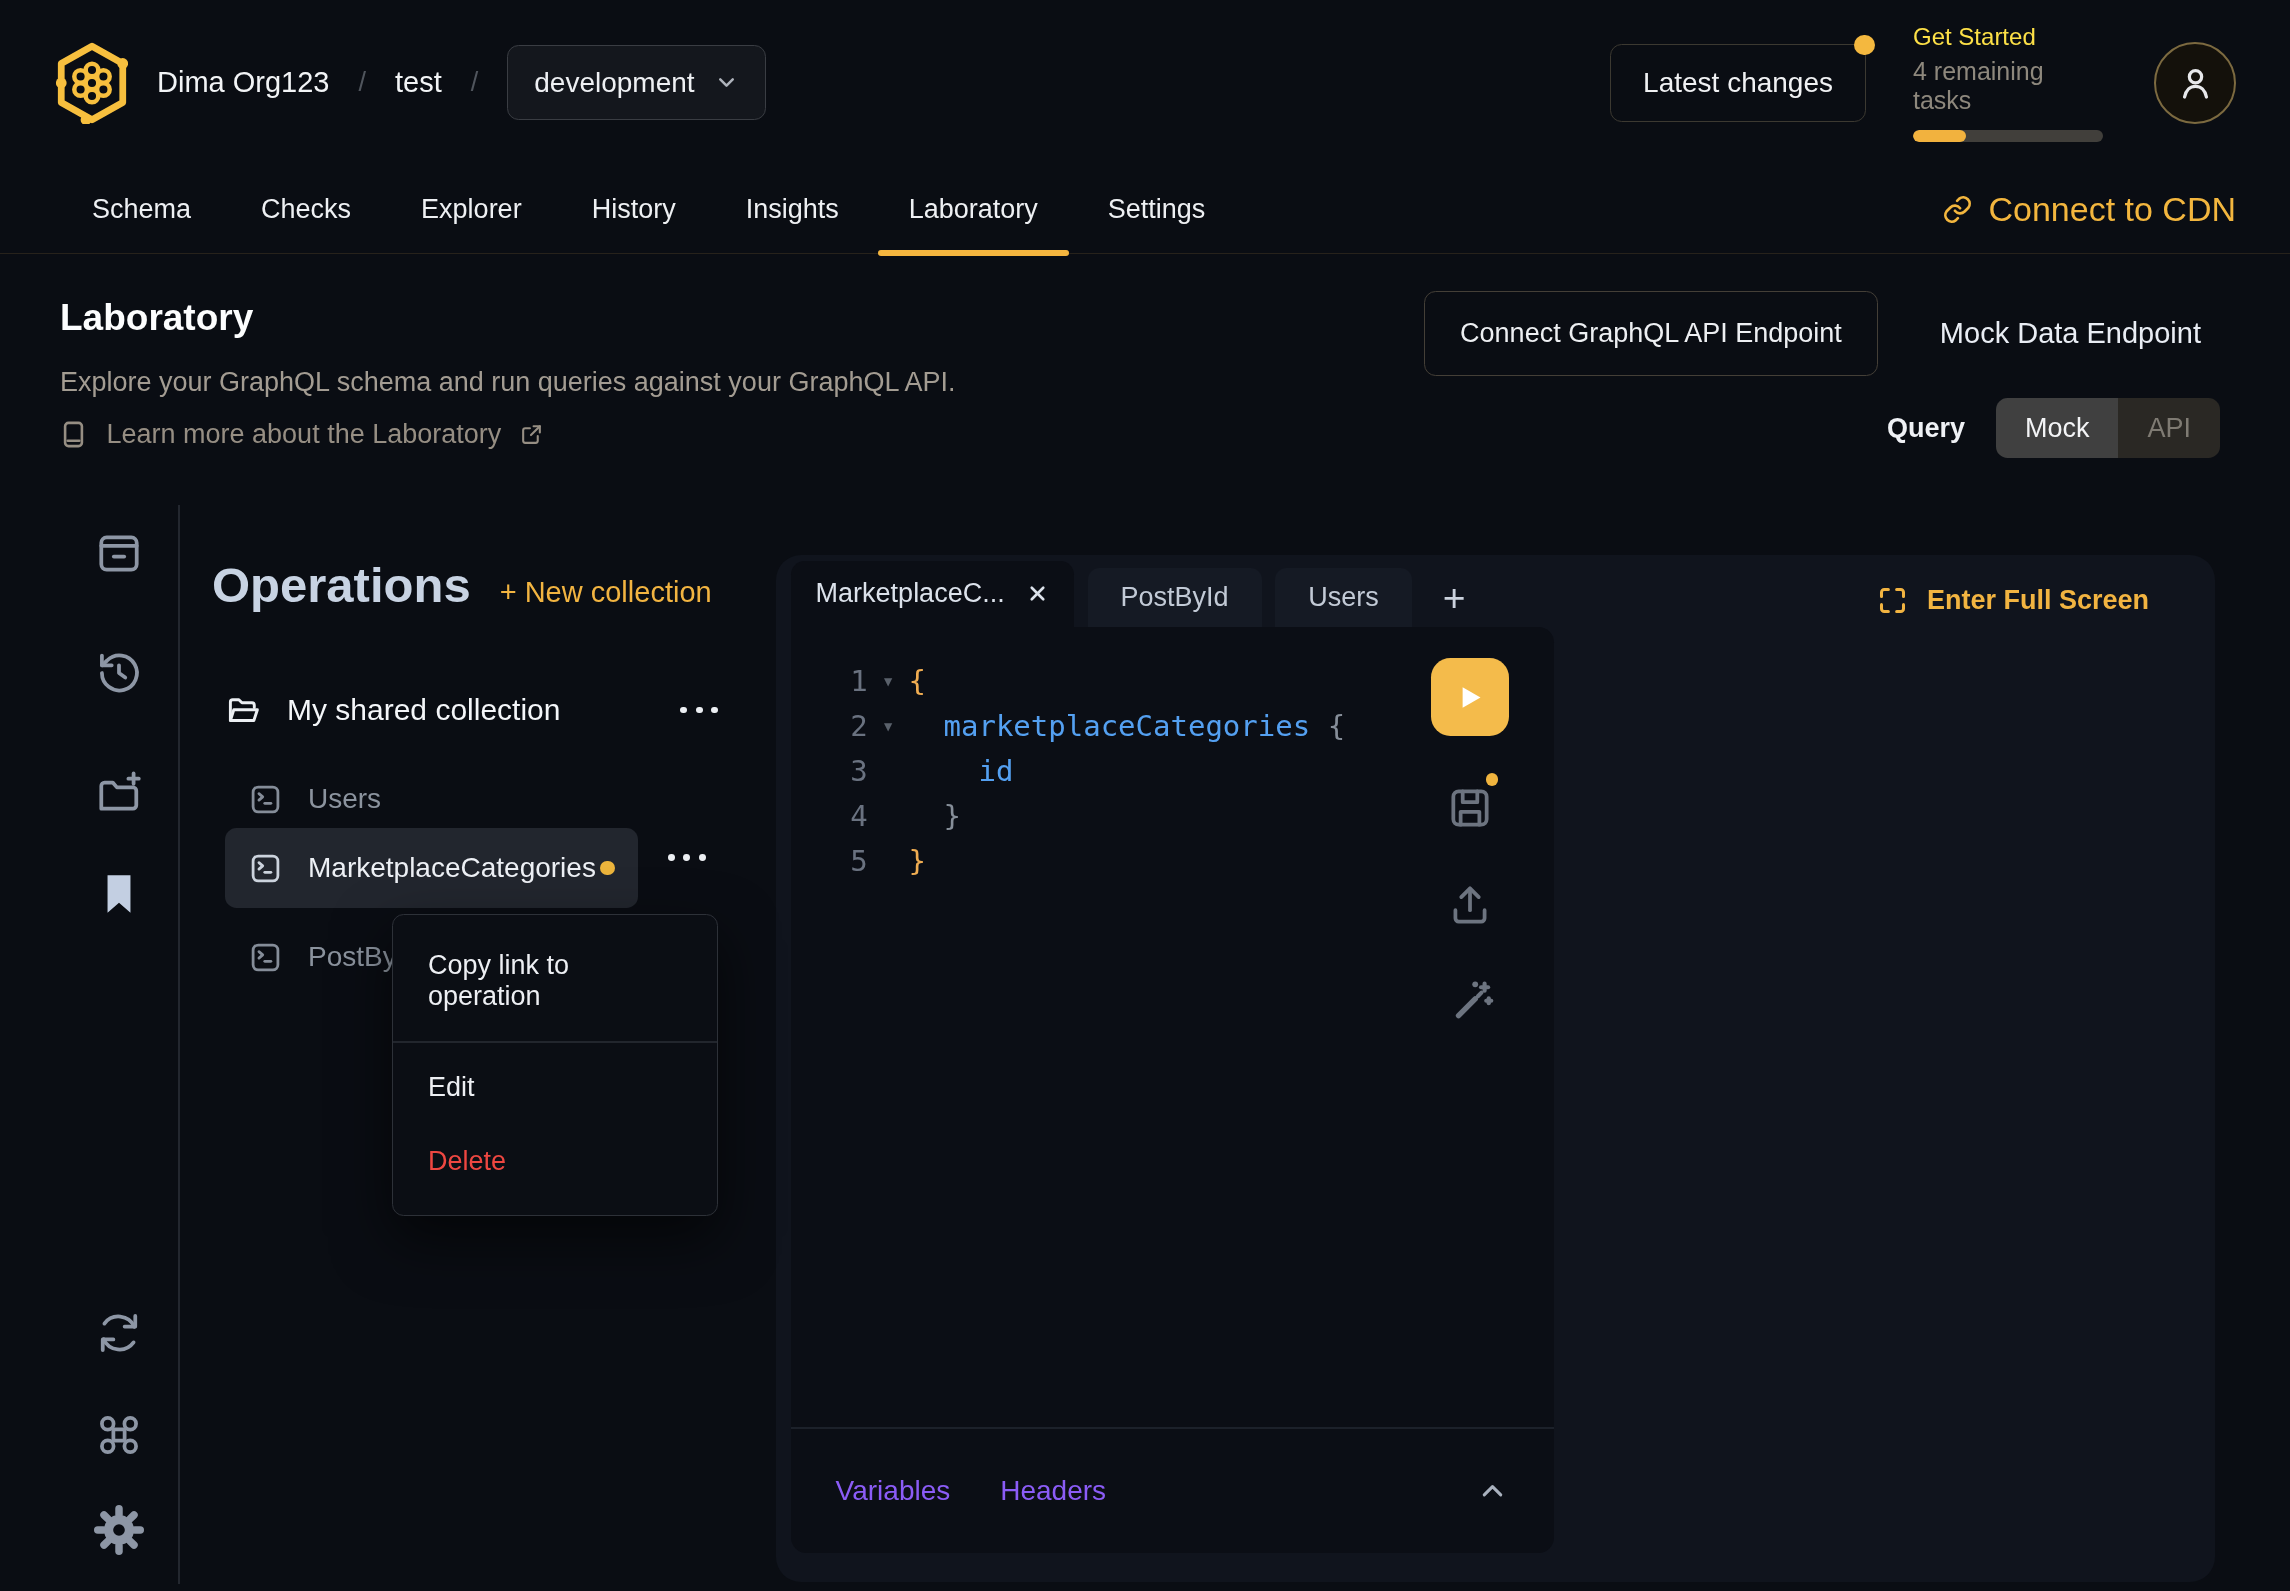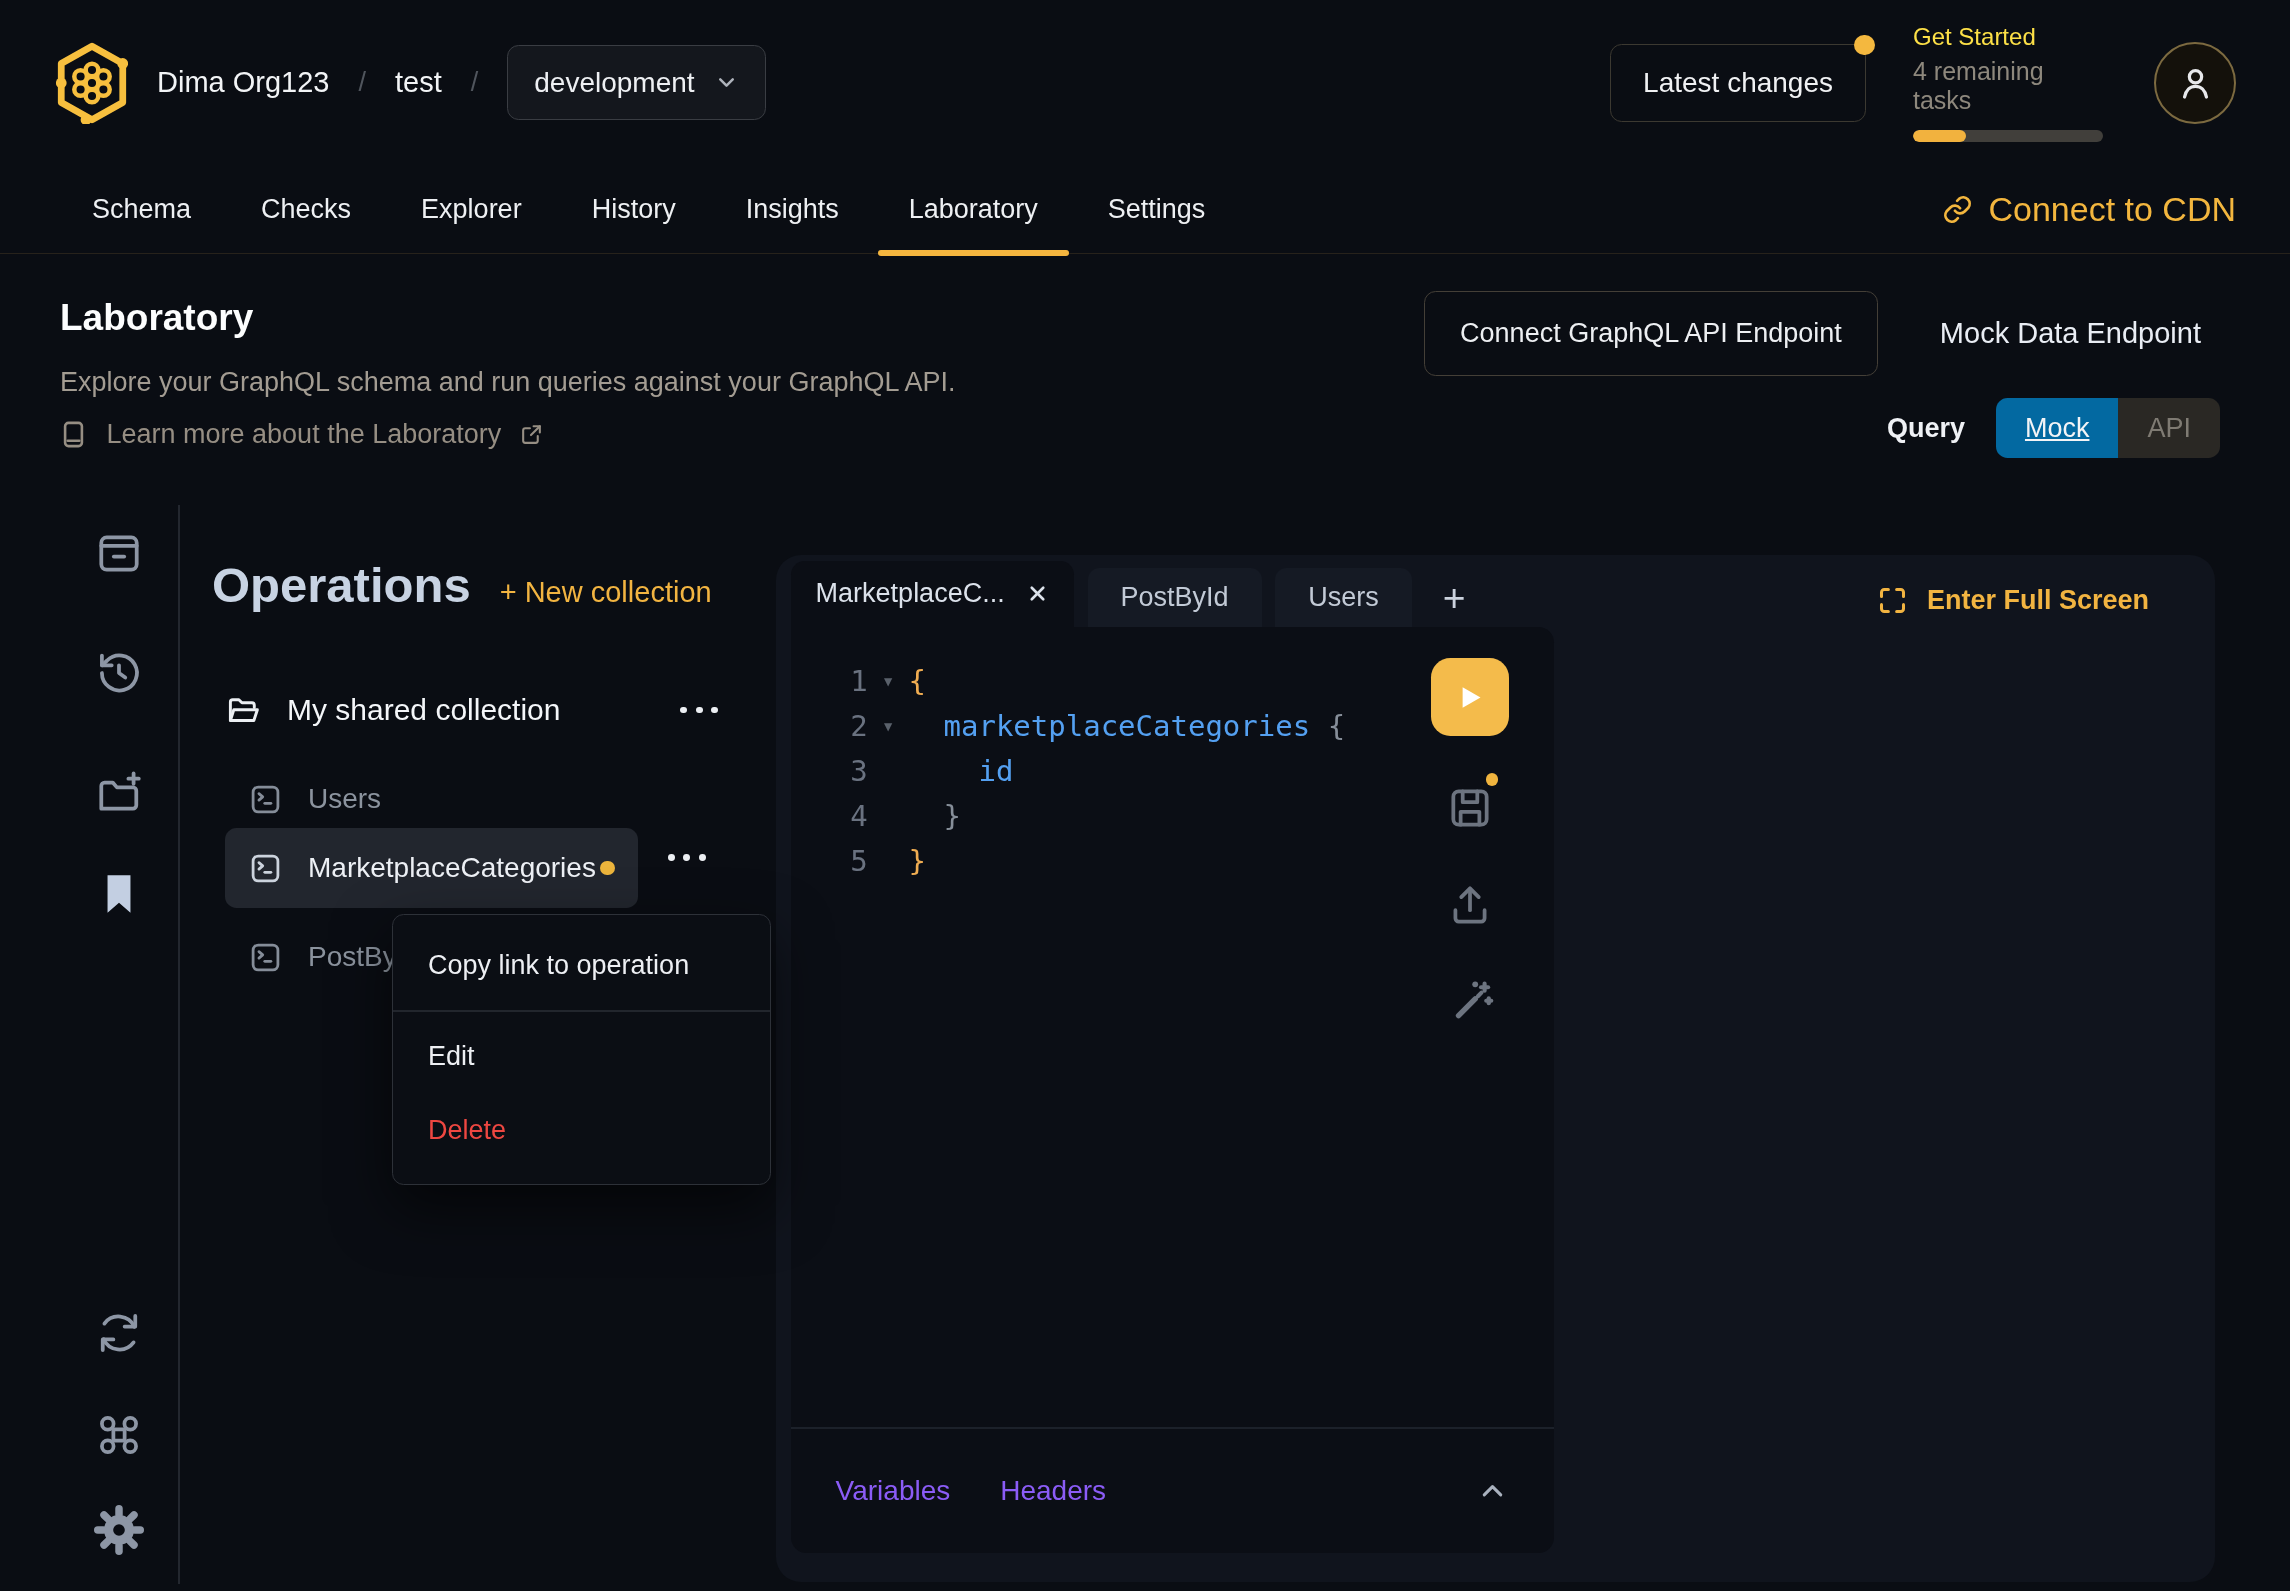--- a/index.html
+++ b/index.html
@@ -36,42 +36,42 @@
   .page-title { position:absolute; left:60px; top:43px; font-size:37px; font-weight:700; color:#fcfdfe; }
   .page-desc { position:absolute; left:60px; top:113px; font-size:27px; color:#a39c92; }
   .learn-row { position:absolute; left:58px; top:165px; display:flex; align-items:center; gap:17.5px; font-size:27px; color:#968e83; cursor:pointer; }
   .endpoint-row { position:absolute; top:37px; right:89px; display:flex; align-items:center; gap:62px; }
   .connect-btn { padding:26px 35px; border:1.9px solid #443f37; border-radius:11.6px; font-size:27px; color:#edeff2; background:transparent; cursor:pointer; }
   .mock-link { font-size:29px; color:#e9edf4; cursor:pointer; }
   .query-row { position:absolute; top:144px; right:70px; display:flex; align-items:center; gap:31px; }
   .query-label { font-size:27px; font-weight:700; color:#eff1f5; }
   .toggle { display:flex; border-radius:11.6px; overflow:hidden; font-size:27px; }
   .seg { padding:14.6px 29px; cursor:pointer; }
-  .seg-mock { background:#0369a1; color:#f3f4f6;text-decoration:underline; }
+  .seg-mock { background:#404040; color:#f3f4f6; }
   .seg-api { background:#2a2824; color:#7f7b73; }
 
   
   .rail-icon { position:absolute; left:94px; width:50px; height:50px; color:#8d96a5; cursor:pointer; }
   .rail-divider { position:absolute; left:178px; top:505px; width:1.9px; height:1079px; background:#23272f; }
 
   
   .ops-head { position:absolute; left:212px; top:557px; display:flex; align-items:baseline; gap:29px; }
   .ops-title { font-size:49px; font-weight:700; color:#c8d3e3; }
   .new-collection { font-size:29px; font-weight:500; color:#f2b441; cursor:pointer; }
   .shared-row { position:absolute; left:225px; top:679px; width:493px; height:62px; display:flex; align-items:center; cursor:pointer; }
   .shared-label { margin-left:25px; font-size:30px; font-weight:500; color:#f4f6f9; }
   .meatballs { display:flex; gap:8.7px; margin-left:auto; align-items:center; cursor:pointer; }
   .meatballs .dot3 { width:6.8px; height:6.8px; border-radius:50%; background:#eceff3; }
   .op-row { position:absolute; left:248px; height:58px; display:flex; align-items:center; cursor:pointer; }
   .op-row .op-label { margin-left:25px; font-size:28px; color:#8b939e; }
   .sel-row { position:absolute; left:225px; top:828px; width:413px; height:80px; background:#22262e; border-radius:11.6px; display:flex; align-items:center; padding:0 23px; cursor:pointer; }
   .sel-label { margin-left:25px; font-size:28px; color:#edf0f5; }
   .unsaved-dot { margin-left:auto; width:14.6px; height:14.6px; border-radius:50%; background:#ecb43c; }
   .sel-meat { position:absolute; left:668px; top:854px; }
-  .ctx-menu { position:absolute; left:392px; top:914px; width:379px; background:#0b0e14; border:1.9px solid #2d3138; border-radius:11.6px; padding:13.6px 0 17.5px 0; box-shadow:0 23px 58px rgba(0,0,0,.6); z-index:10; }
+  .ctx-menu { position:absolute; left:392px; top:914px; width:326px; background:#0b0e14; border:1.9px solid #2d3138; border-radius:11.6px; padding:13.6px 0 17.5px 0; box-shadow:0 23px 58px rgba(0,0,0,.6); z-index:10; }
   .ctx-item { padding:21.3px 35px; font-size:27px; color:#edeff3; cursor:pointer; }
   .ctx-item.danger { color:#ee4741; }
   .ctx-divider { height:1.9px; background:#22262d; margin:7.8px 0; }
 
   
   .editor-panel { position:absolute; left:776px; top:555px; width:1439px; height:1027px; background:#10141d; border-radius:25px; }
   .fullscreen-link { position:absolute; top:29px; right:66px; display:flex; align-items:center; gap:17.5px; color:#f2b441; font-size:27px; cursor:pointer; z-index:3;font-weight:bold; }
   .etabs { position:absolute; left:14.6px; top:5.8px; display:flex; align-items:flex-start; gap:13.6px; }
   .etab { display:flex; align-items:center; gap:21.3px; font-size:27px; cursor:pointer; }
   .etab.active { height:66px; padding:0 25px; background:#0b0e15; border-radius:13.6px 13.6px 0 0; color:#dce2eb; }

